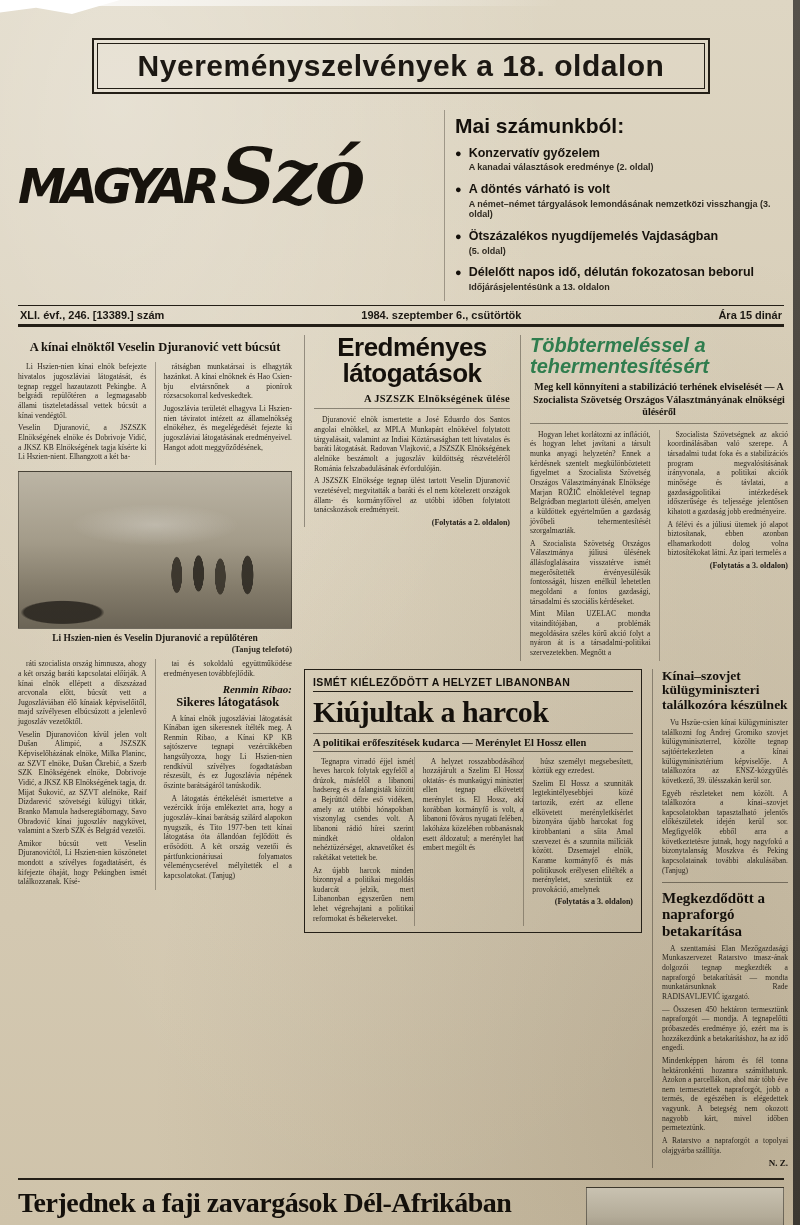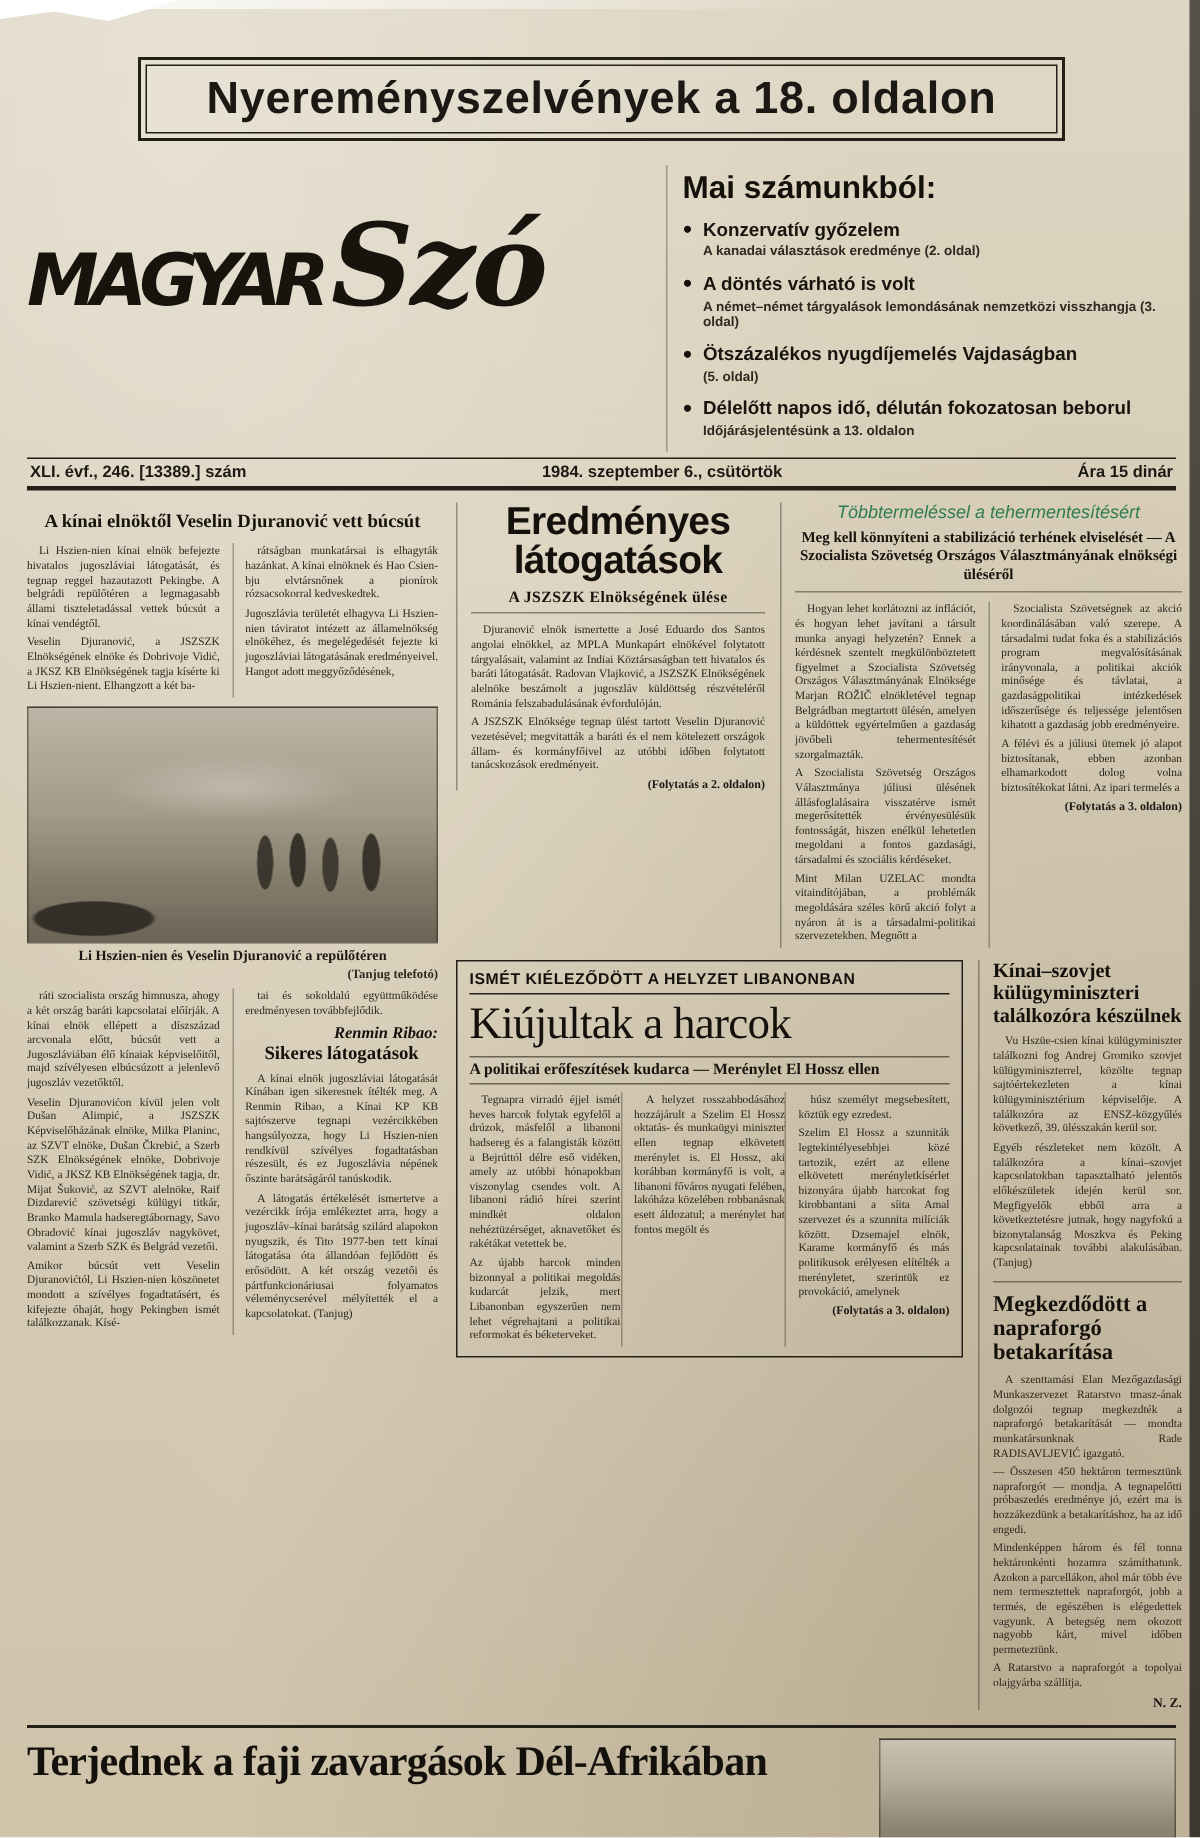--- a/index.html
+++ b/index.html
@@ -66,32 +66,32 @@
       radial-gradient(ellipse 120px 30px at 50% 34%, rgba(255,255,255,.25), transparent 70%),
       linear-gradient(180deg,#bcb5a5 0%,#a39b89 45%,#837b6a 75%,#6b6456 100%)}
   .caption{font-size:9.5px;font-weight:bold;text-align:center;line-height:1.2;color:#1c1813}
   .credit{font-size:8.5px;text-align:right;font-weight:bold;color:#2e2920;margin-bottom:5px}
 
   .renmin-h1{font-size:11px;font-weight:bold;font-style:italic;text-align:right;margin-top:4px;color:#14100b}
   .renmin-h2{font-size:12.5px;font-weight:bold;text-align:center;margin-bottom:4px;color:#14100b}
 
   .hl-ered{font-family:"Liberation Sans",sans-serif;font-size:26px;font-weight:bold;text-align:center;
     line-height:.98;letter-spacing:-.5px;color:#14100b;margin-bottom:7px}
-  .kicker-sm{font-size:10.5px;font-weight:bold;text-align:center;letter-spacing:.3px;margin-bottom:6px;
+  .kicker-sm{font-size:10.5px;font-weight:bold;text-align:right;letter-spacing:.3px;margin-bottom:6px;
     border-bottom:1px solid rgba(36,31,23,.45);padding-bottom:4px;color:#17130d}
   .more{font-size:8px;font-weight:bold;text-align:right;margin-top:3px;color:#1c1813}
 
-  .hl-tobb{font-family:"Liberation Sans",sans-serif;font-size:12px;font-weight:normal;font-style:italic;
-    text-align:center;line-height:1.02;color:#2f7d4e;margin-bottom:5px}
+  .hl-tobb{font-family:"Liberation Sans",sans-serif;font-size:20px;font-weight:bold;font-style:italic;
+    line-height:1.02;color:#2f7d4e;margin-bottom:5px}
   .sub-tobb{font-size:10px;font-weight:bold;text-align:center;line-height:1.25;margin-bottom:6px;
     border-bottom:1px solid rgba(36,31,23,.45);padding-bottom:4px;color:#17130d}
 
   .lib-kicker{font-family:"Liberation Sans",sans-serif;font-size:10.5px;font-weight:bold;letter-spacing:.4px;
     border-bottom:1px solid #241f17;padding-bottom:3px;margin-bottom:3px;color:#14100b}
-  .hl-lib{font-size:30px;font-weight:normal;letter-spacing:-.5px;margin:2px 0 4px;color:#14100b}
+  .hl-lib{font-size:30px;font-weight:bold;letter-spacing:-.5px;margin:2px 0 4px;color:#14100b}
   .sub-lib{font-size:10.5px;font-weight:bold;border-top:1px solid rgba(36,31,23,.6);border-bottom:1px solid rgba(36,31,23,.6);
     padding:3px 0;margin-bottom:5px;color:#17130d}
   .threecol{display:flex;gap:0}
   .threecol .tc{flex:1;min-width:0}
   .threecol .tc + .tc{border-left:1px solid rgba(36,31,23,.35);padding-left:8px}
 
   .hl-kinai{font-size:13.5px;font-weight:bold;line-height:1.1;margin-bottom:5px;color:#14100b}
   .rule-h{border:none;border-top:1px solid rgba(36,31,23,.5);margin:7px 0}
   .hl-nap{font-size:15px;font-weight:bold;line-height:1.08;margin-bottom:5px;color:#14100b}
   .sign{font-size:9px;font-weight:bold;text-align:right;margin-top:2px;color:#1c1813}
@@ -228,21 +228,21 @@
     <div class="box-lib">
       <div class="lib-kicker">ISMÉT KIÉLEZŐDÖTT A HELYZET LIBANONBAN</div>
       <div class="hl-lib">Kiújultak a harcok</div>
       <div class="sub-lib">A politikai erőfeszítések kudarca — Merénylet El Hossz ellen</div>
       <div class="threecol">
         <div class="tc">
             <p class="bp">Tegnapra virradó éjjel ismét heves harcok folytak egyfelől a drúzok, másfelől a libanoni hadsereg és a falangisták között a Bejrúttól délre eső vidéken, amely az utóbbi hónapokban viszonylag csendes volt. A libanoni rádió hírei szerint mindkét oldalon nehéztüzérséget, aknavetőket és rakétákat vetettek be.</p>
             <p class="bp">Az újabb harcok minden bizonnyal a politikai megoldás kudarcát jelzik, mert Libanonban egyszerűen nem lehet végrehajtani a politikai reformokat és béketerveket.</p>
           </div>
         <div class="tc">
-            <p class="bp">A helyzet rosszabbodásához hozzájárult a Szelim El Hossz oktatás- és munkaügyi miniszter ellen tegnap elkövetett merénylet is. El Hossz, aki korábban kormányfő is volt, a libanoni főváros nyugati felében, lakóháza közelében robbanásnak esett áldozatul; a merénylet hat fontos megölt és</p>
+            <p class="bp">A helyzet rosszabbodásához hozzájárult a Szelim El Hossz oktatás- és munkaügyi miniszter ellen tegnap elkövetett merénylet is. El Hossz, aki korábban kormányfő is volt, a libanoni főváros nyugati felében, lakóháza közelében robbanásnak esett áldozatul; a merénylet hat embert megölt és</p>
           </div>
         <div class="tc">
           <div>
               <p class="bp">húsz személyt megsebesített, köztük egy ezredest.</p>
               <p class="bp">Szelim El Hossz a szunniták legtekintélyesebbjei közé tartozik, ezért az ellene elkövetett merényletkísérlet bizonyára újabb harcokat fog kirobbantani a síita Amal szervezet és a szunnita milíciák között. Dzsemajel elnök, Karame kormányfő és más politikusok erélyesen elítélték a merényletet, szerintük ez provokáció, amelynek</p>
             </div>
           <div class="more">(Folytatás a 3. oldalon)</div>
         </div>
       </div>
     </div>

